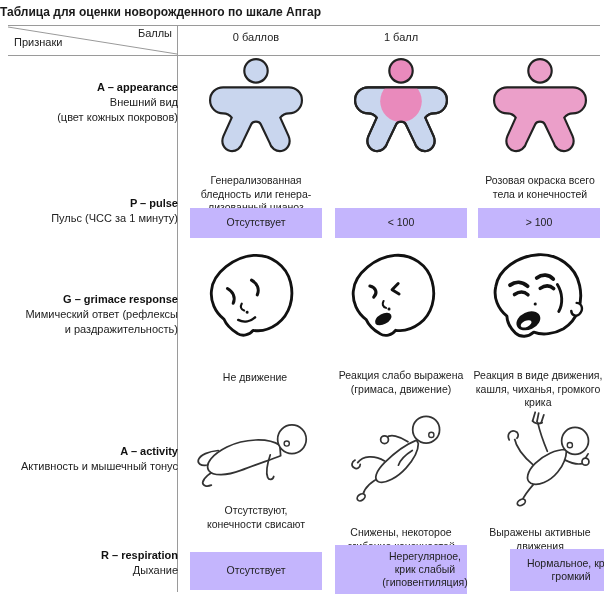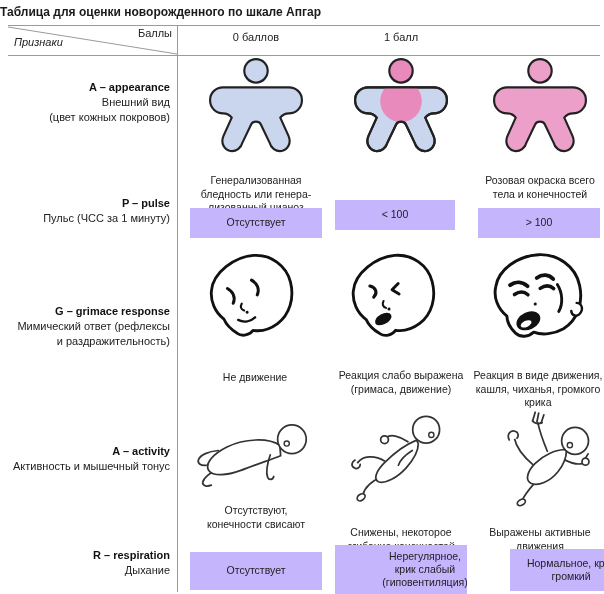--- a/index.html
+++ b/index.html
@@ -2,24 +2,24 @@
 <html><head>
 <meta charset="utf-8">
 <style>
   * { margin:0; padding:0; box-sizing:border-box; }
   body { background:#fff; font-family:"Liberation Sans","DejaVu Sans",sans-serif; }
   .page { position:relative; width:604px; height:594px; background:#fff; overflow:hidden; }
   .abs { position:absolute; }
   .title { top:5px; left:0; width:604px; font-size:12px; font-weight:bold; color:#1a1a1a; }
   .hline { height:1px; background:#9a9a9a; left:8px; width:592px; }
   .vline { width:1px; background:#9a9a9a; left:177px; top:25px; height:567px; }
-  .hdr-signs { left:14px; top:36px; font-size:11px; color:#222;font-style:italic; }
+  .hdr-signs { left:14px; top:36px; font-size:11px; color:#222; }
   .hdr-scores { left:100px; top:27px; width:72px; text-align:right; font-size:11px; color:#222; }
   .col-head { top:31px; width:120px; text-align:center; font-size:11px; color:#222; }
-  .row-label { left:0; width:170px; text-align:right; }
+  .row-label { left:8px; width:170px; text-align:right; }
   .label-en { font-weight:bold; font-size:11px; color:#111; line-height:1.35; }
   .label-ru { font-size:11px; color:#222; white-space:pre-line; line-height:1.35; }
   .caption { font-size:10.5px; line-height:1.3; text-align:center; white-space:pre-line; color:#222;margin-top:11px; }
   .box { background:#c4b5fd; display:flex; align-items:center; justify-content:center;
          font-size:10.5px; line-height:1.25; text-align:center; white-space:pre-line; color:#222; }
   svg { display:block; }
 </style>
 </head>
 <body>
 
@@ -71,24 +71,24 @@
 бледность или генера-
 лизованный цианоз</div>
   <div class="abs caption" style="left:468px; top:163px; width:144px;">Розовая окраска всего
 тела и конечностей</div>
 
   <div class="abs row-label" style="top:196px;">
     <div class="label-en">P – pulse</div>
     <div class="label-ru">Пульс (ЧСС за 1 минуту)</div>
   </div>
   <div class="abs box" style="left:190px; top:208px; width:132px; height:30px;">Отсутствует</div>
-  <div class="abs box" style="left:335px; top:200px; width:120px; height:30px;">&lt; 100</div>
+  <div class="abs box" style="left:335px; top:208px; width:132px; height:30px;">&lt; 100</div>
   <div class="abs box" style="left:478px; top:208px; width:122px; height:30px;">&gt; 100</div>
 
-  <div class="abs row-label" style="top:292px;margin-top:12px;">
+  <div class="abs row-label" style="top:292px;">
     <div class="label-en">G – grimace response</div>
     <div class="label-ru">Мимический ответ (рефлексы
 и раздражительность)</div>
   </div>
 
   <svg class="abs" style="left:200px; top:249px;" width="104" height="104" viewBox="0 0 110 110">
     <g transform="rotate(-4 55 55)">
       <path d="M60 7 C78 7 94 20 97 38 C100 55 94 72 80 81 C72 86 62 88 54 86 C50 91 42 92 37 88 C30 83 26 78 24 72 C15 64 11 52 13 41 C16 22 40 7 60 7 Z" fill="#fff" stroke="#111" stroke-width="3" stroke-linejoin="round"></path>
       <path d="M30 40 C36 44 38 50 35 56" stroke="#111" stroke-width="3.2" fill="none" stroke-linecap="round"></path>
       <path d="M56 33 C62 37 64 43 61 49" stroke="#111" stroke-width="3.2" fill="none" stroke-linecap="round"></path>

